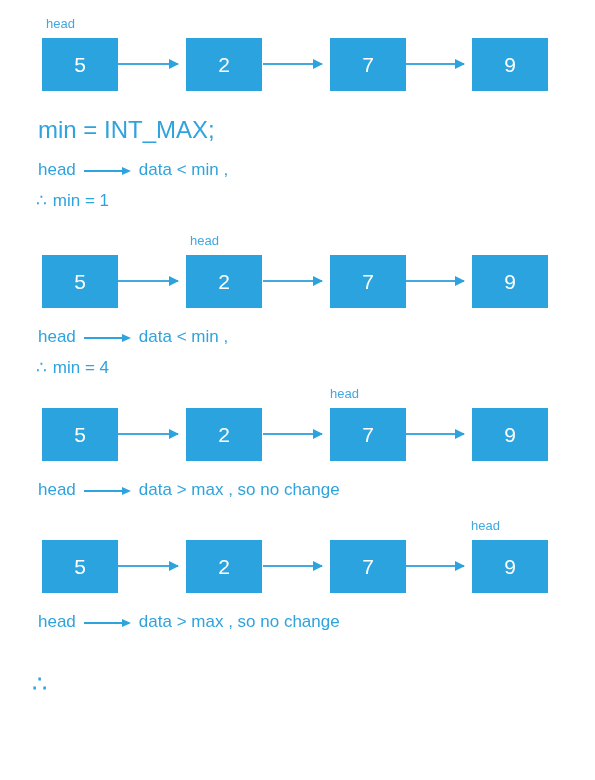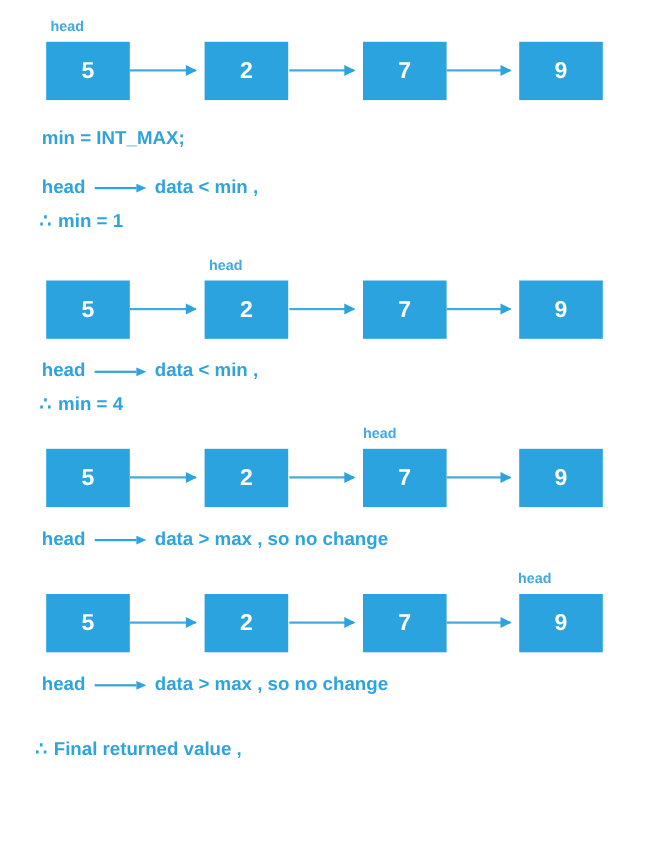--- a/index.html
+++ b/index.html
@@ -10,21 +10,20 @@
     width: 595px;
     height: 780px;
     background: #ffffff;
     font-family: "Liberation Sans", sans-serif;
     overflow: hidden;
   }
   .canvas {
     position: relative;
     width: 595px;
     height: 780px;
-    font-weight: bold;
   }
 
   
   .list-row {
     position: absolute;
     left: 0;
     width: 595px;
     height: 56px;
   }
   .node {
@@ -74,21 +73,21 @@
 
   
   .text-line {
     position: absolute;
     color: #2FA3DD;
     font-family: "Liberation Sans", sans-serif;
     white-space: nowrap;
     display: flex;
     align-items: center;
   }
-  .t-big { font-size: 17px; }
+  .t-big { font-size: 24px; }
   .t-med { font-size: 17px; }
 
   
   .inline-arrow {
     display: inline-flex;
     align-items: center;
     margin: 0 8px 0 8px;
     position: relative;
     top: 1px;
   }
@@ -229,16 +228,15 @@
     <span>head</span>
     <span class="inline-arrow">
         <span class="shaft"></span>
         <span class="tip"></span>
       </span>
     <span>data  &gt;  max , so no change</span>
   </div>
 
   <div class="text-line t-big" style="left:32px; top:670px;">
     <span class="therefore">∴</span>
-    <span>Final returned value ,</span>
   </div>
 
 </div>
 
 </body></html>

